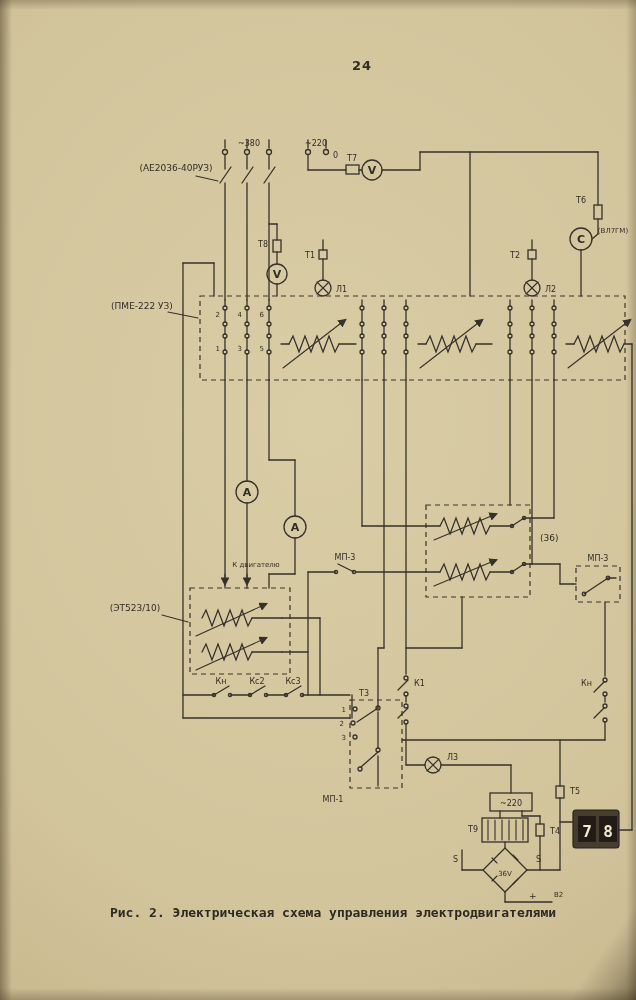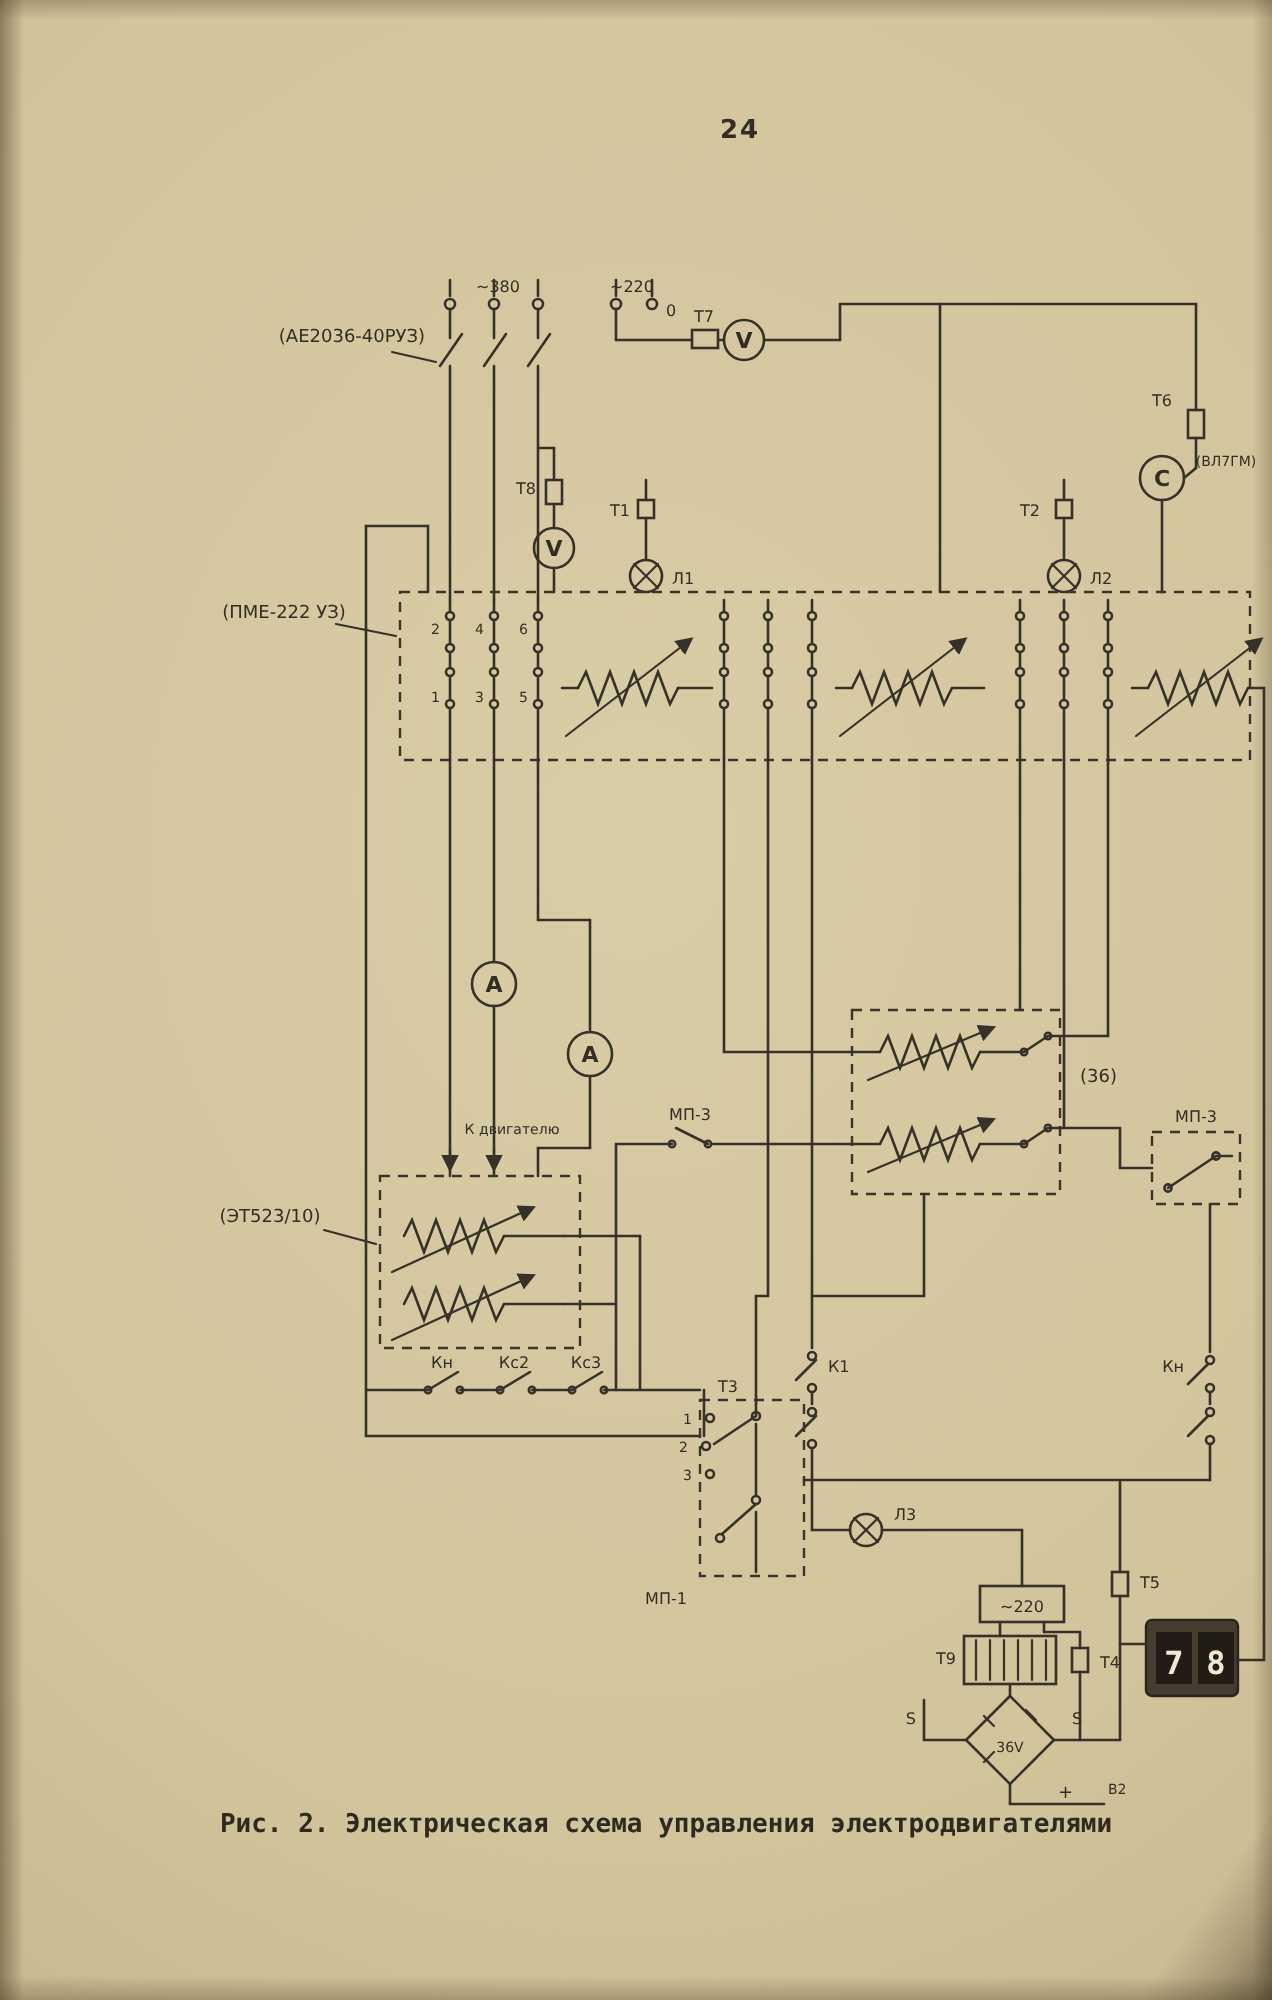--- a/index.html
+++ b/index.html
@@ -7,21 +7,21 @@
     font-family:"DejaVu Sans",sans-serif;color:#322d25;
     background:
       linear-gradient(90deg, rgba(58,45,24,.45) 0, rgba(58,45,24,0) 12px),
       linear-gradient(270deg, rgba(58,45,24,.25) 0, rgba(58,45,24,0) 10px),
       linear-gradient(180deg, rgba(58,45,24,.28) 0, rgba(58,45,24,0) 10px),
       linear-gradient(0deg, rgba(58,45,24,.28) 0, rgba(58,45,24,0) 12px),
       radial-gradient(120% 90% at 50% 42%, #d9cda6 0%, #d2c49b 55%, #bfae84 100%);
   }
   .fold{position:absolute;right:0;bottom:0;width:70px;height:92px;
     background:linear-gradient(305deg, rgba(40,30,14,.5) 0%, rgba(40,30,14,.2) 26%, rgba(0,0,0,0) 50%);}
-  .pageno{position:absolute;left:352px;top:58px;width:36px;text-align:center;
+  .pageno{position:absolute;left:352px;top:58px;width:36px;text-align:left;
     font-size:13px;font-weight:bold;letter-spacing:1px;}
   .caption{position:absolute;left:30px;right:0;top:900px;text-align:center;
     font-family:"DejaVu Sans Mono",monospace;font-weight:bold;font-size:13px;
     line-height:2.05;color:#2e2a21;}
   svg{position:absolute;left:0;top:0;}
   .w{stroke:#36312a;stroke-width:1.3;fill:none;stroke-linecap:round;}
   .w2{stroke:#36312a;stroke-width:1.1;fill:none;stroke-linecap:round;}
   .wd{stroke:#3a342c;stroke-width:1.2;fill:none;stroke-dasharray:5 4;}
   .cir{stroke:#36312a;stroke-width:1.3;fill:none;}
   text{fill:#322d25;font-family:"DejaVu Sans",sans-serif;}

